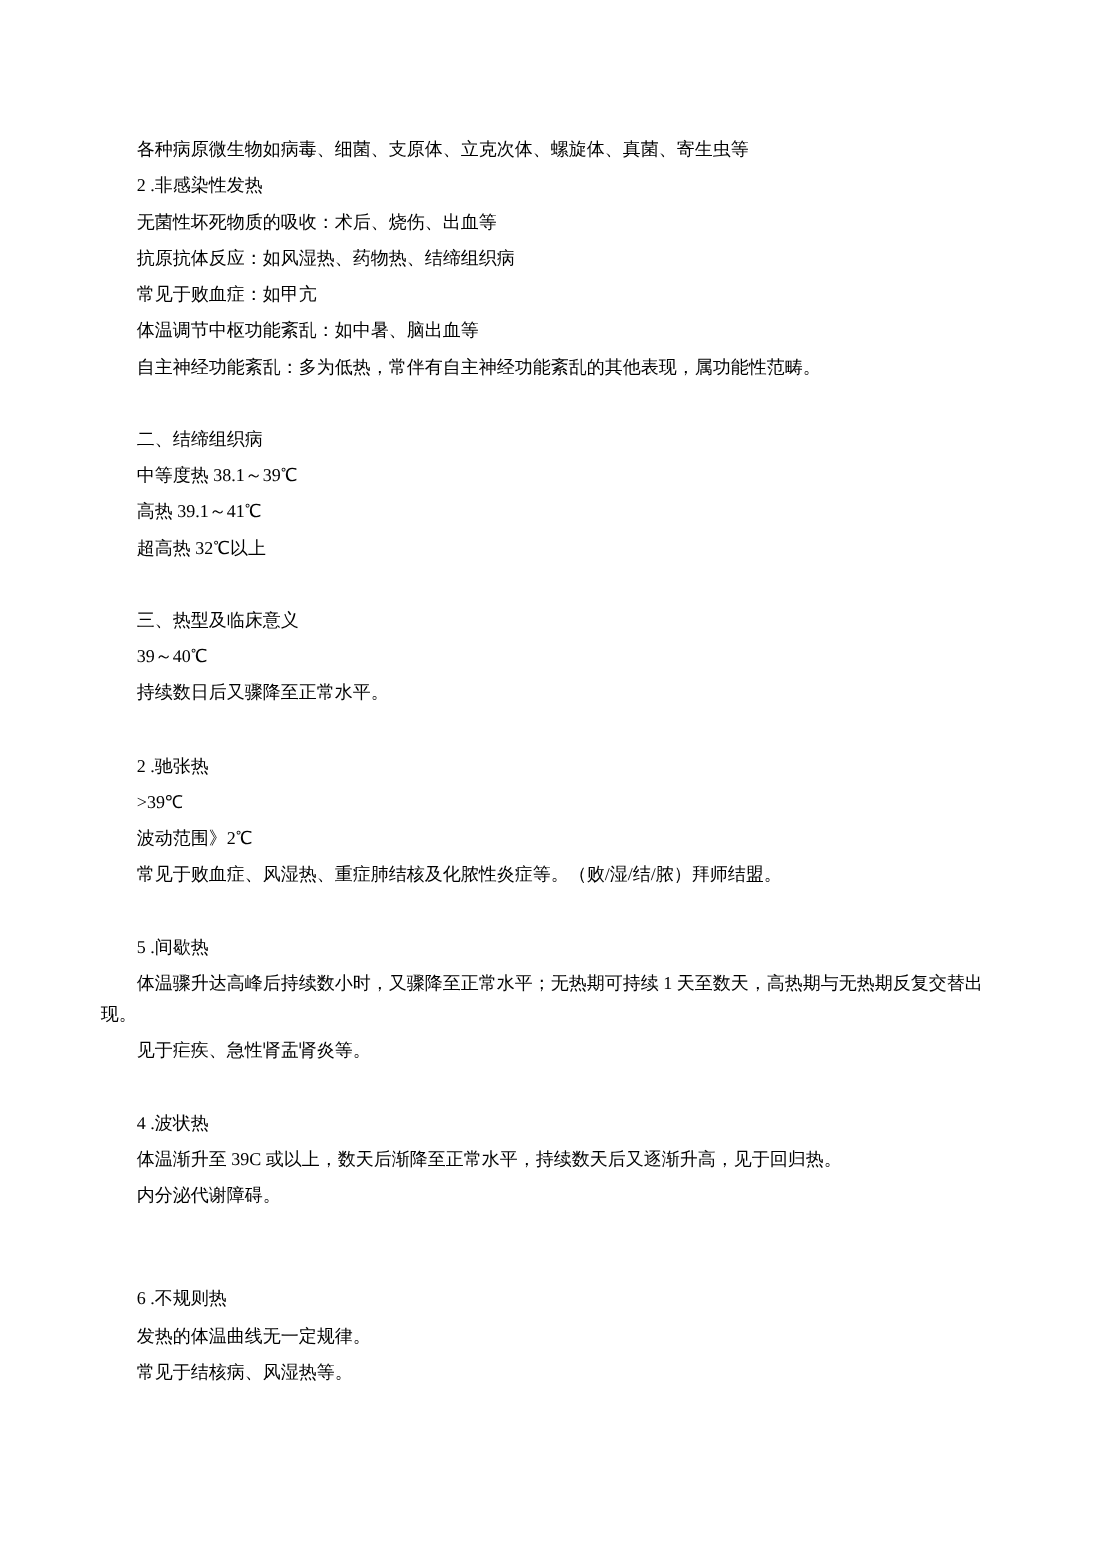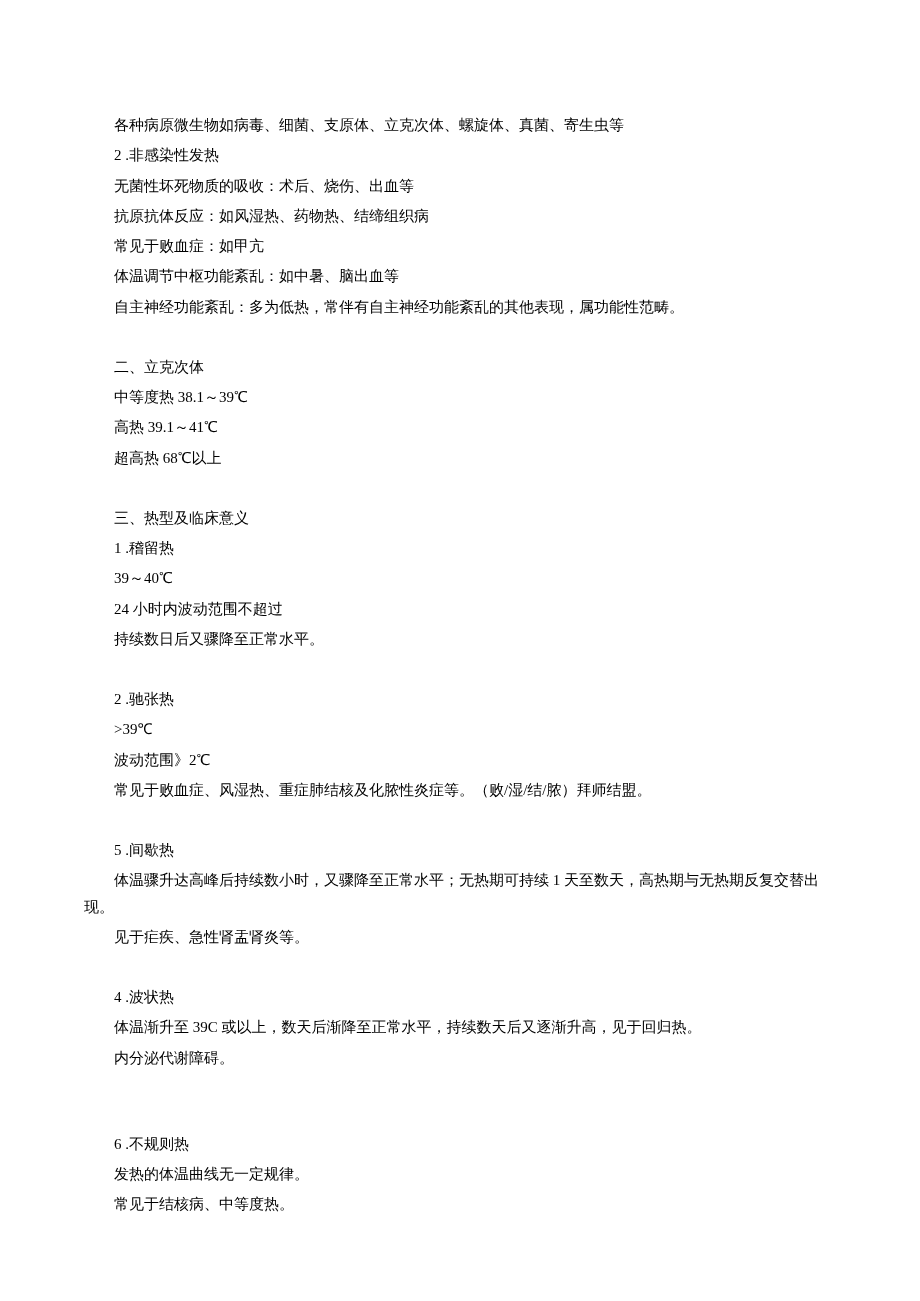--- a/index.html
+++ b/index.html
@@ -29,42 +29,40 @@
 <div class="page">
   <div id="content">
       <p class="para">各种病原微生物如病毒、细菌、支原体、立克次体、螺旋体、真菌、寄生虫等</p>
       <p class="para">2 .非感染性发热</p>
       <p class="para">无菌性坏死物质的吸收：术后、烧伤、出血等</p>
       <p class="para">抗原抗体反应：如风湿热、药物热、结缔组织病</p>
       <p class="para">常见于败血症：如甲亢</p>
       <p class="para">体温调节中枢功能紊乱：如中暑、脑出血等</p>
       <p class="para">自主神经功能紊乱：多为低热，常伴有自主神经功能紊乱的其他表现，属功能性范畴。</p>
       <div class="blank"></div>
-      <p class="para">二、立克次体</p>
+      <p class="para">二、结缔组织病</p>
       <p class="para">中等度热 38.1～39℃</p>
       <p class="para">高热 39.1～41℃</p>
-      <p class="para">超高热 68℃以上</p>
+      <p class="para">超高热 32℃以上</p>
       <div class="blank"></div>
       <p class="para">三、热型及临床意义</p>
-      <p class="para">1 .稽留热</p>
       <p class="para">39～40℃</p>
-      <p class="para">24 小时内波动范围不超过</p>
       <p class="para">持续数日后又骤降至正常水平。</p>
       <div class="blank"></div>
       <p class="para">2 .驰张热</p>
       <p class="para">&gt;39℃</p>
       <p class="para">波动范围》2℃</p>
       <p class="para">常见于败血症、风湿热、重症肺结核及化脓性炎症等。（败/湿/结/脓）拜师结盟。</p>
       <div class="blank"></div>
       <p class="para">5 .间歇热</p>
       <p class="para">体温骤升达高峰后持续数小时，又骤降至正常水平；无热期可持续 1 天至数天，高热期与无热期反复交替出现。</p>
       <p class="para">见于疟疾、急性肾盂肾炎等。</p>
       <div class="blank"></div>
       <p class="para">4 .波状热</p>
       <p class="para">体温渐升至 39C 或以上，数天后渐降至正常水平，持续数天后又逐渐升高，见于回归热。</p>
       <p class="para">内分泌代谢障碍。</p>
       <div class="blank"></div>
       <div class="blank"></div>
       <p class="para">6 .不规则热</p>
       <p class="para">发热的体温曲线无一定规律。</p>
-      <p class="para">常见于结核病、中等度热。</p>
+      <p class="para">常见于结核病、风湿热等。</p>
     </div>
 </div>
 
 </body></html>

